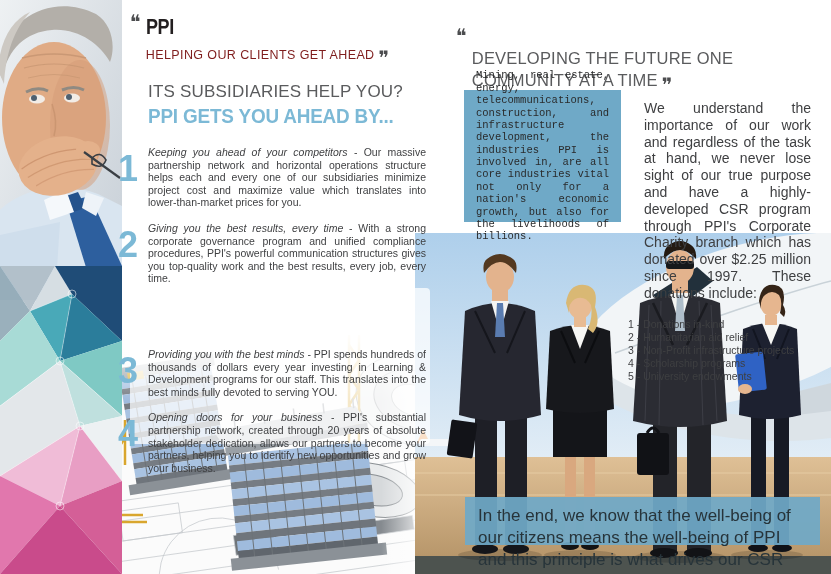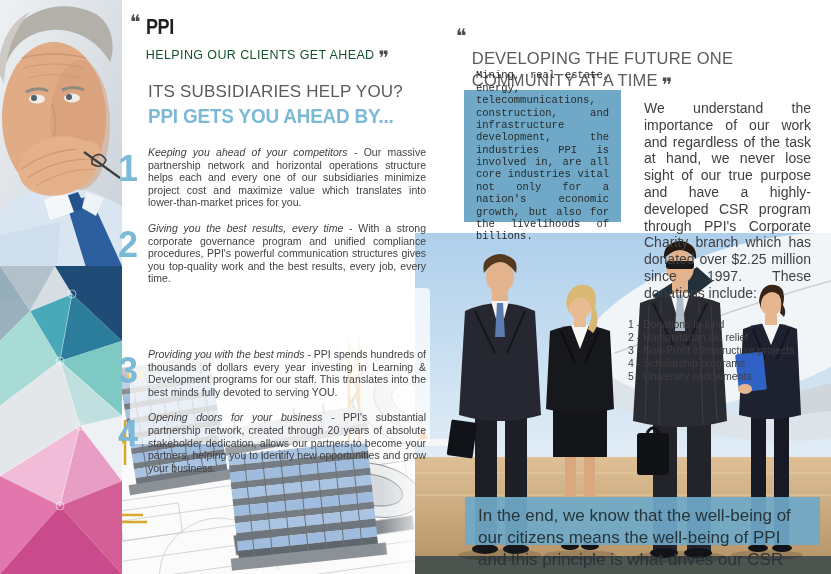--- a/index.html
+++ b/index.html
@@ -16,21 +16,21 @@
 
   
   .left-content{position:absolute;left:122px;top:0;width:309px;z-index:3;}
   .brand-row{position:absolute;left:8px;top:14px;display:flex;align-items:flex-start;}
   .q{font-family:"DejaVu Sans",sans-serif;color:#4c4d4f;line-height:1;}
   .q-open-brand{font-size:20px;margin-right:5px;margin-top:-2px;}
   .q-close-brand{font-size:20px;margin-left:4px;transform:translateY(6px);display:inline-block;}
   .logo{font-size:22px;font-weight:bold;color:#231f20;letter-spacing:-0.5px;
         transform:scaleX(0.82);transform-origin:left top;}
   .tagline-row{margin-top:2px;white-space:nowrap;}
-  .tagline{font-size:12.5px;color:#14532d;letter-spacing:0.4px;}
+  .tagline{font-size:12.5px;color:#7f1d1d;letter-spacing:0.4px;}
   .left-heading{position:absolute;left:26px;top:60px;width:290px;font-size:17px;line-height:21px;
                 color:#5a5b5d;letter-spacing:0.2px;}
   .left-subheading{position:absolute;left:26px;top:104px;font-size:21px;font-weight:bold;color:#7cb9d6;
                    letter-spacing:-0.2px;transform:scaleX(0.9);transform-origin:left top;white-space:nowrap;}
   .benefits{position:absolute;left:26px;top:146px;width:278px;}
   .benefit{position:relative;margin-bottom:13px;}
   .benefit p{margin:0;font-size:10.5px;line-height:1.2;text-align:justify;color:#3e3f41;}
   .benefit .lead{font-weight:normal;font-style:italic;}
   .benefit .num{position:absolute;left:-30px;top:5px;font-size:36px;font-weight:bold;color:#7cb9d6;line-height:1;}
   .benefit.b3{margin-top:63px;}

